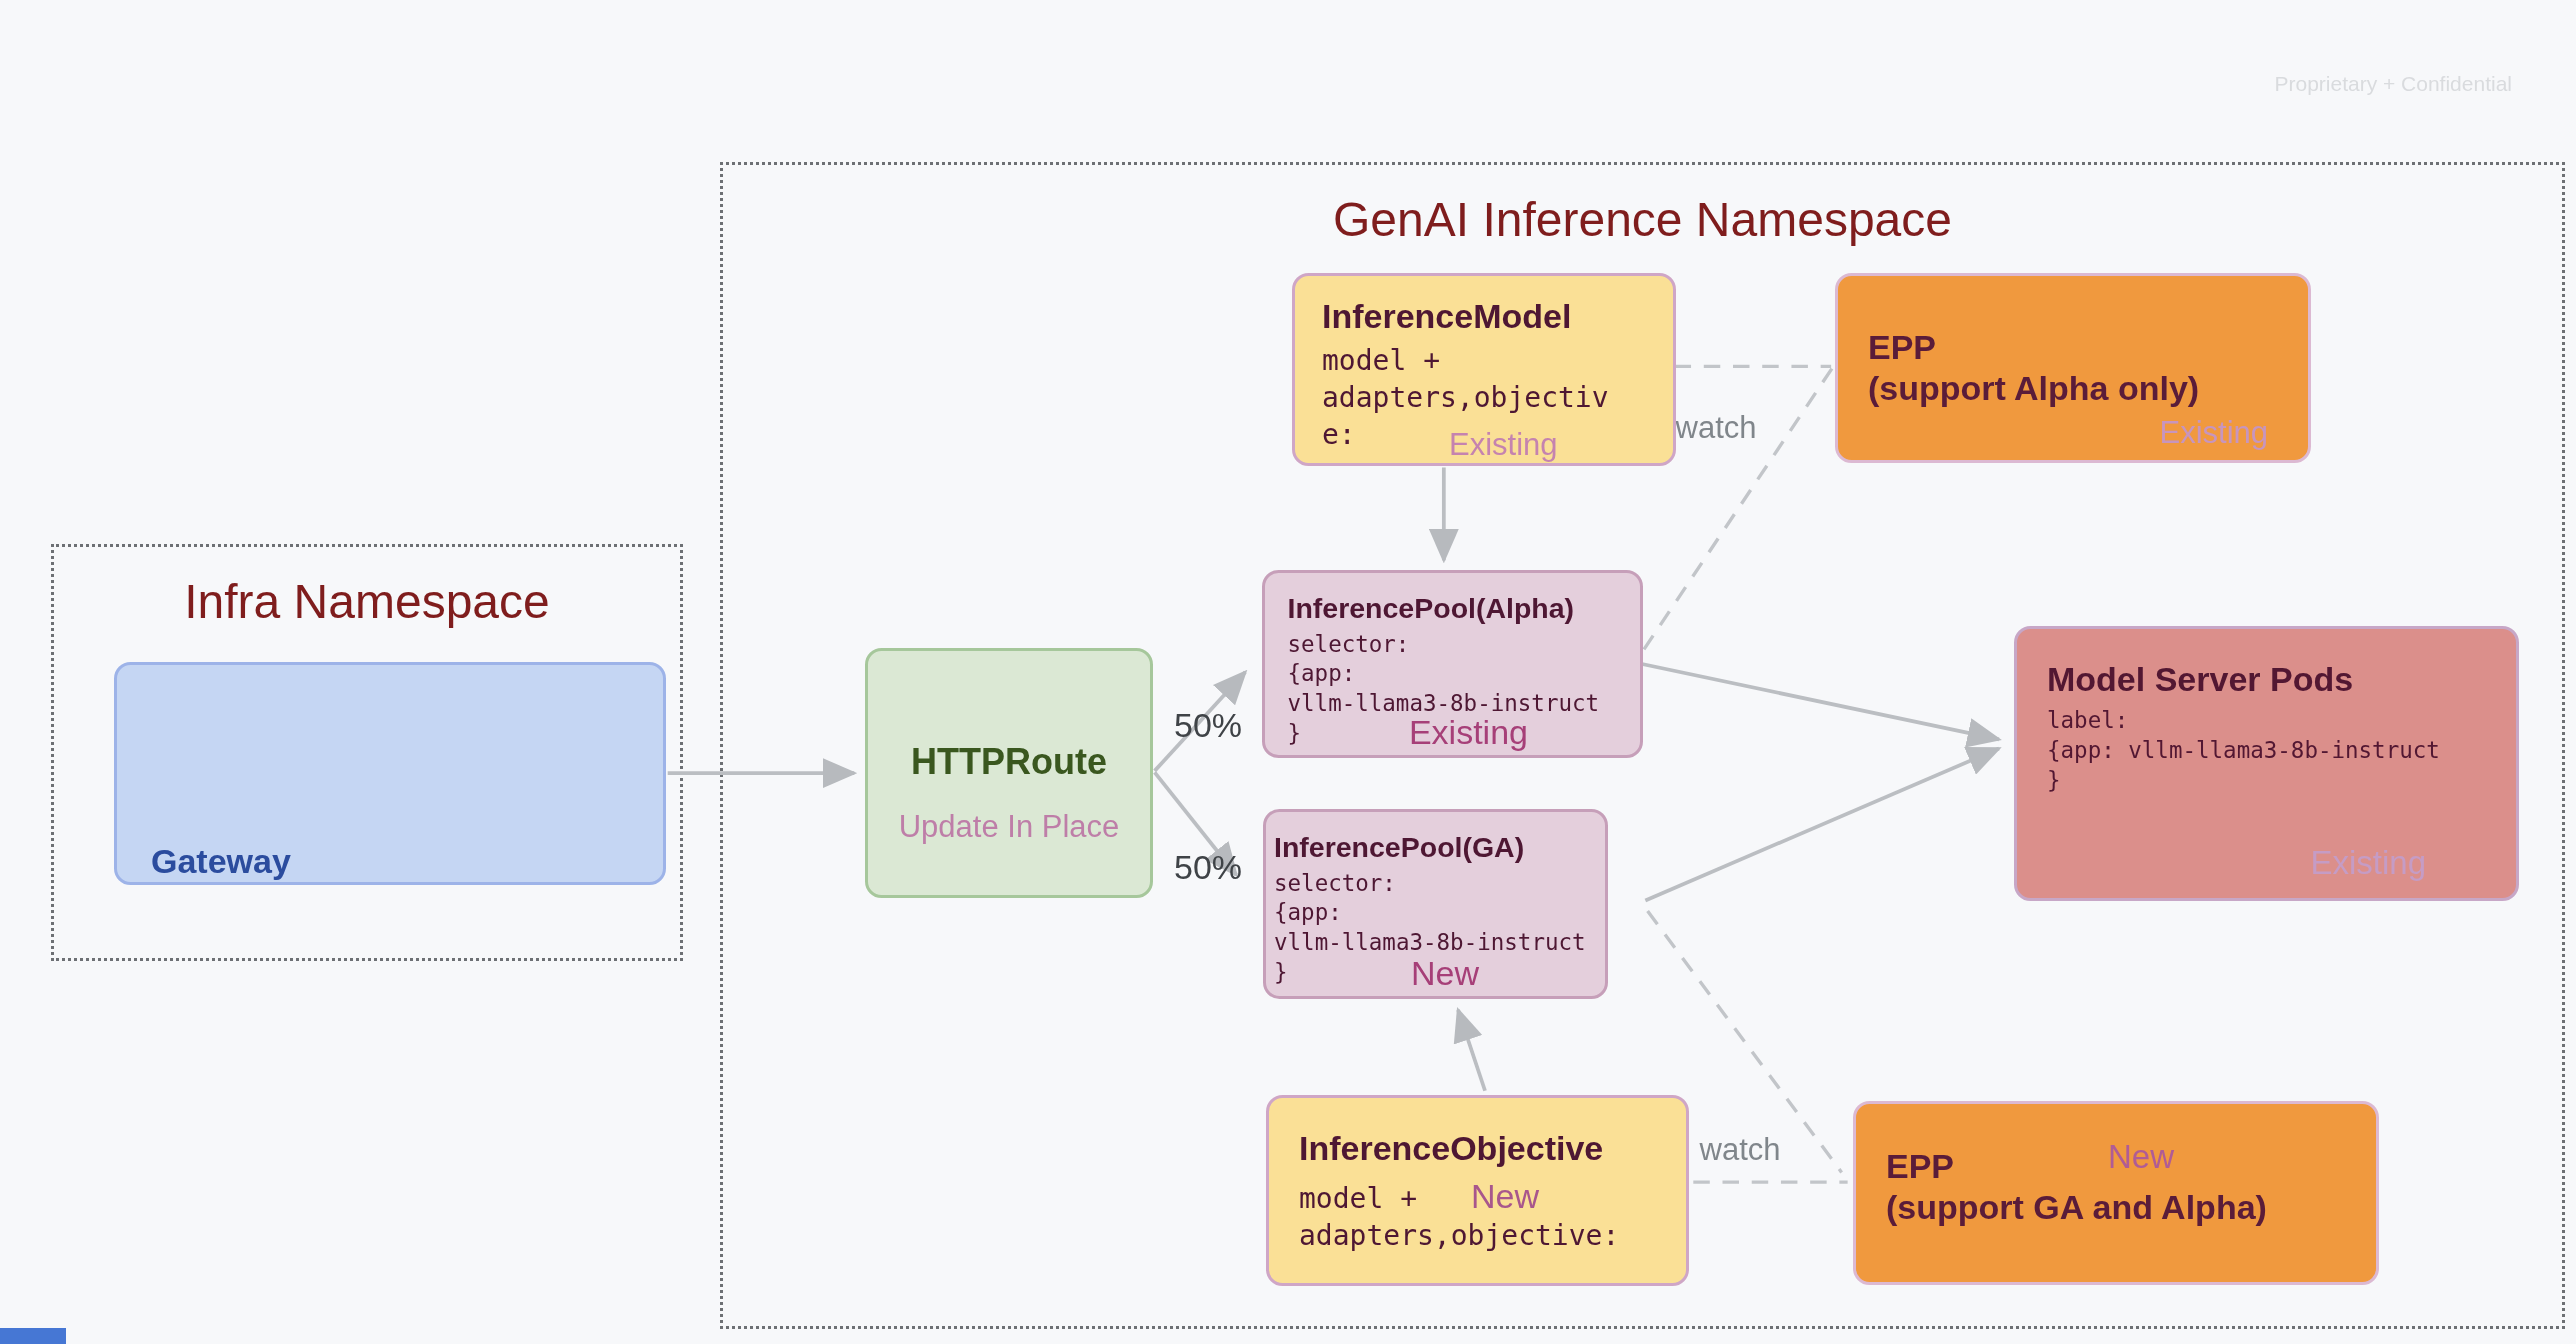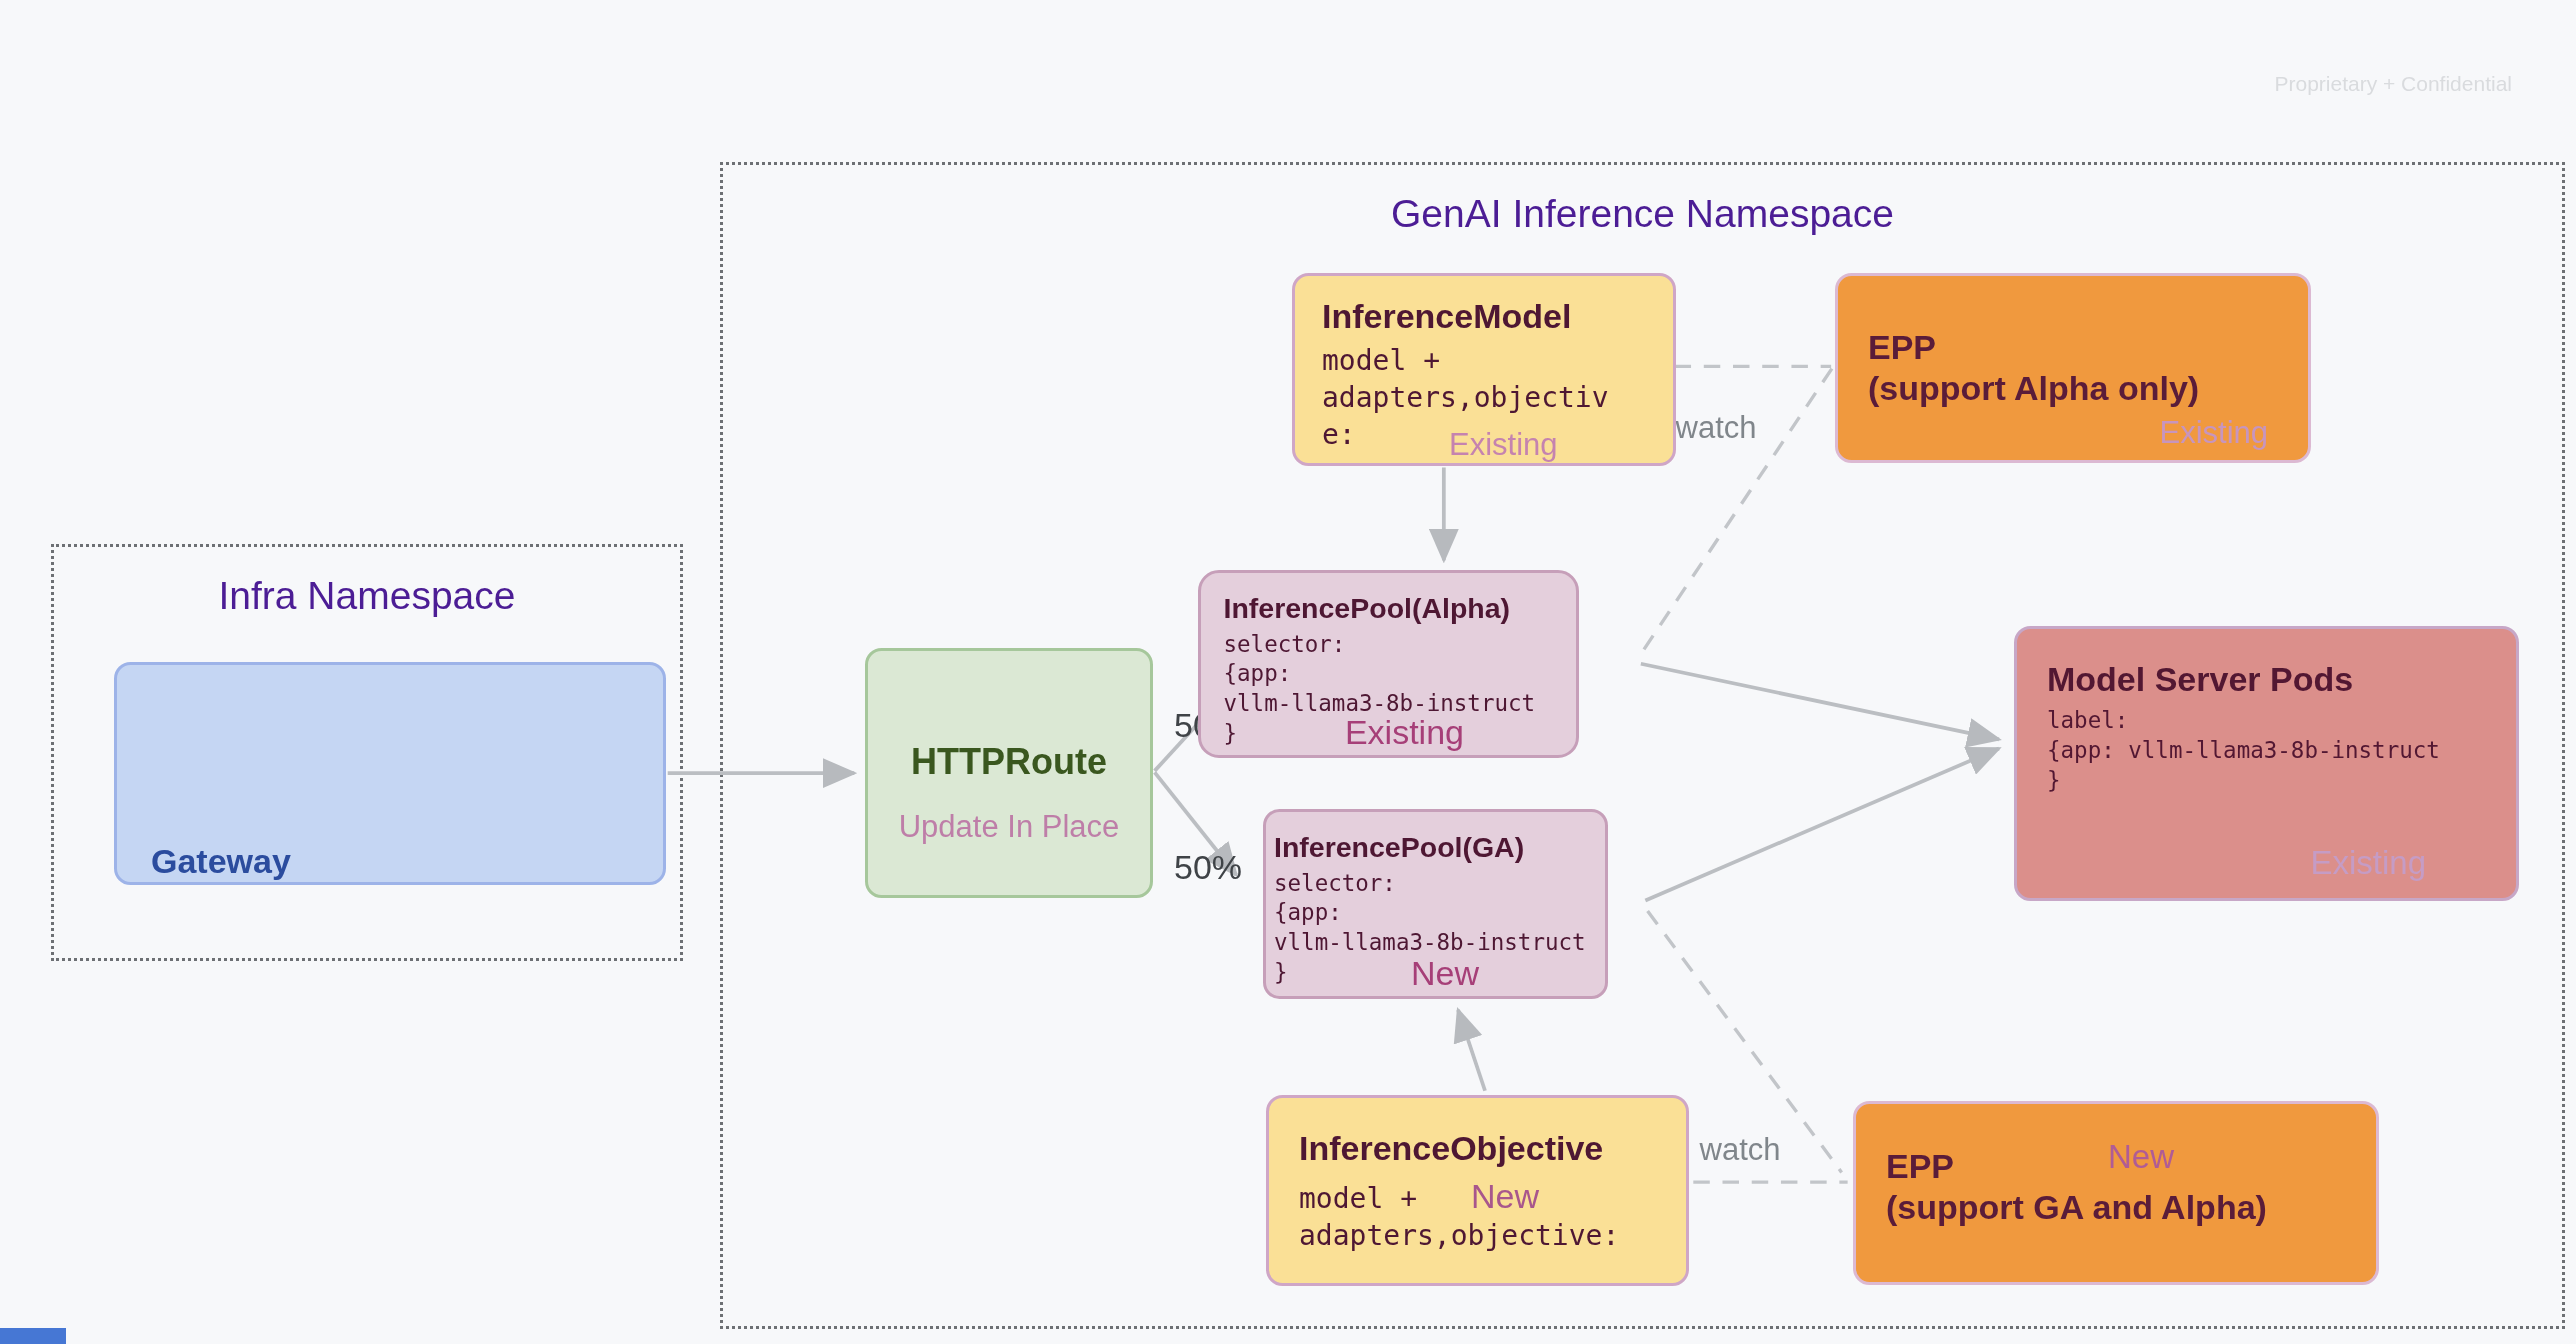--- a/index.html
+++ b/index.html
@@ -5,21 +5,21 @@
   html,body{margin:0;padding:0;background:#eceef1;}
   .canvas{
     position:relative;width:2576px;height:1344px;overflow:hidden;
     background:#F7F8FA;font-family:"Liberation Sans",sans-serif;
   }
   .watermark{
     position:absolute;top:72px;right:64px;font-size:21px;color:#D9DBDE;z-index:3;
   }
   
   .ns-box{position:absolute;border:3px dotted #6d7074;z-index:0;box-sizing:border-box;}
-  .ns-title{position:absolute;text-align:center;font-size:39px;color:#4c1d95;z-index:1;}
+  .ns-title{position:absolute;text-align:center;font-size:48px;color:#7f1d1d;z-index:1;}
   
   .edges{position:absolute;left:0;top:0;z-index:1;}
   .solid{stroke:#BBBEC2;stroke-width:5;fill:none;}
   .dash{stroke:#C2C5C9;stroke-width:4.5;fill:none;stroke-dasharray:22 17;}
   .elabel{
     position:absolute;transform:translate(-50%,-50%);z-index:1;
     font-size:34px;color:#3F4347;white-space:nowrap;margin-top:8px;
   }
   .elabel.watch{font-size:31px;color:#80868B;}
   
@@ -103,21 +103,21 @@
 e:</div>
     <div class="badge" style="left:154px;bottom:3px;font-size:31px;color:#C583AF;">Existing</div>
   </div>
 
   <div class="node node-epp" style="left:1835px;top:273px;width:476px;height:190px;display:flex;align-items:center;padding-left:30px;">
     <span class="title-lg t-plum prewrap" style="color:#5A1C39;">EPP
 (support Alpha only)</span>
     <div class="badge" style="right:40px;bottom:12px;font-size:31px;color:#C795BE;">Existing</div>
   </div>
 
-  <div class="node node-pool" style="left:1198px;top:570px;width:381px;height:188px;padding:18px 22.5px;border-radius:21px;">
+  <div class="node node-pool" style="left:1262px;top:570px;width:381px;height:188px;padding:18px 22.5px;">
     <div class="title-md t-plum">InferencePool(Alpha)</div>
     <div class="code code-sm prewrap t-plum" style="margin-top:4.5px;">selector:
 {app:
 vllm-llama3-8b-instruct
 }</div>
     <div class="badge" style="right:112px;bottom:6px;font-size:34px;color:#A63F78;">Existing</div>
   </div>
 
   <div class="node node-pool" style="left:1263px;top:809px;width:345px;height:190px;padding:18px 8px;">
     <div class="title-md t-plum">InferencePool(GA)</div>

